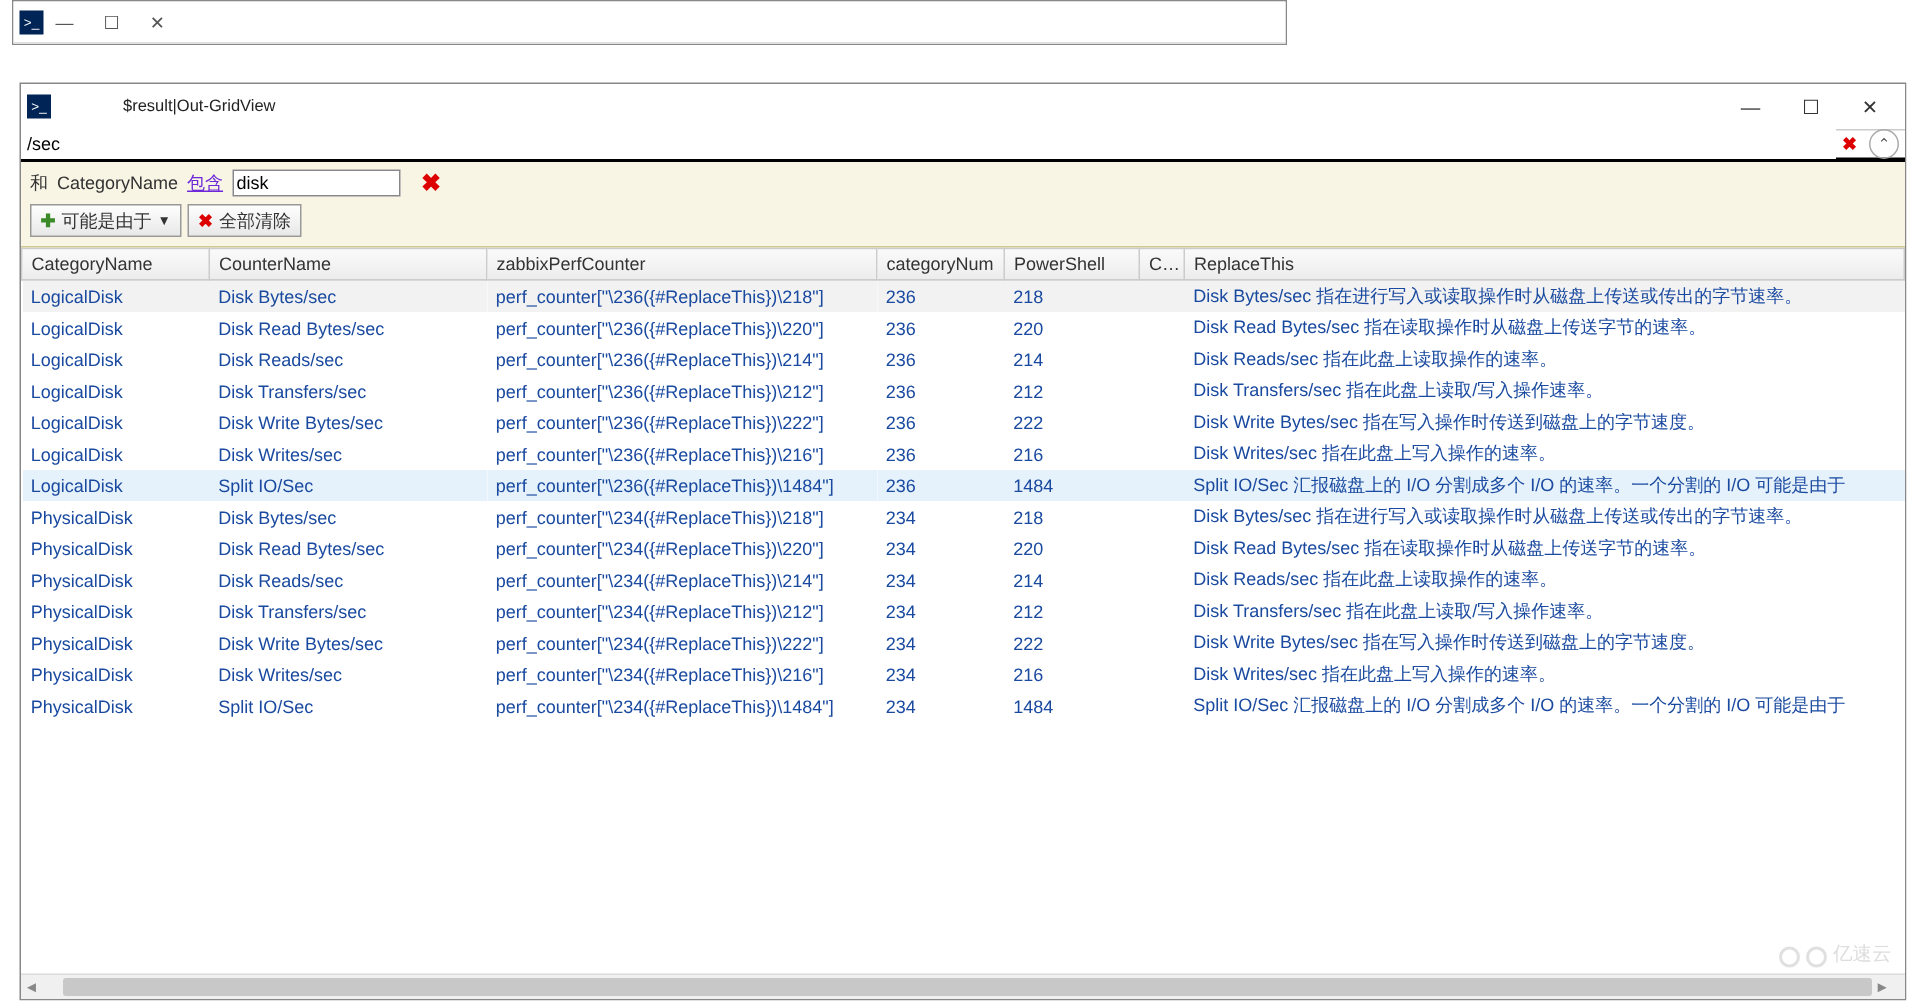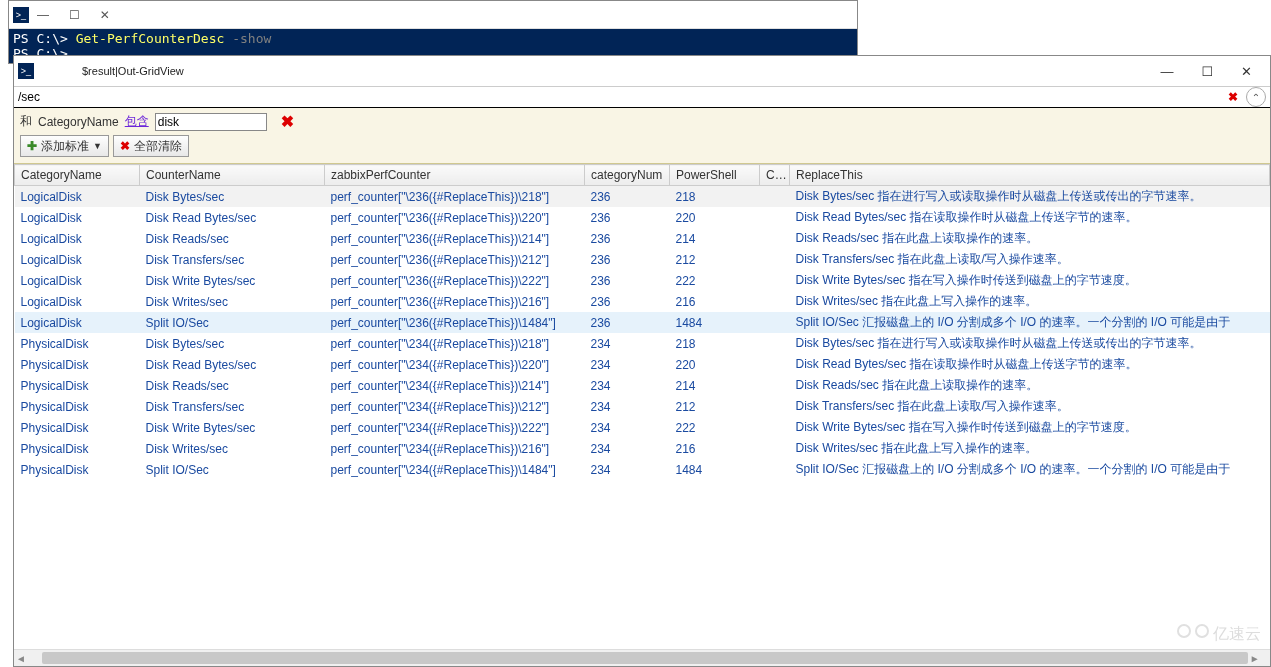--- a/index.html
+++ b/index.html
@@ -71,21 +71,21 @@
       display: flex;
       align-items: center;
       padding: 0 4px;
     }
     .gv-title { color:#222; font-size:11px; padding-left:40px; flex:1;}
     .gv-winctrl { display:flex; gap: 28px; padding-right:14px; color:#333; font-size:13px;}
     .gv-winctrl span { cursor:pointer; }
 
     
     .gv-search-row {
-      display:flex; align-items:center; height:22px; border-top:1px solid #ccc; border-bottom:1px solid #000000;
+      display:flex; align-items:center; height:22px; border-top:1px solid #ccc; border-bottom:3px solid #000000;
     }
     .gv-search {
       flex:1; height:20px; border:none; font-size:12px; padding-left:4px; outline:none;
     }
     .gv-search-x {
       width:18px; color:#d00; font-weight:bold; text-align:center; cursor:pointer;
     }
     .gv-expand-btn {
       width:20px; height:20px; border:1px solid #aaa; border-radius:50%; margin:0 4px;
       display:flex; align-items:center; justify-content:center; cursor:pointer; color:#555;
@@ -140,42 +140,38 @@
 
     .gv-hscroll {
       height:17px; background:#f0f0f0; border-top:1px solid #ddd;
       display:flex; align-items:center;
     }
     .gv-hscroll .thumb { background:#c8c8c8; height:12px; width:96%; margin-left:14px; border-radius:2px;}
     .gv-hscroll .arrow { width:14px; text-align:center; color:#888; font-size:10px;}
 
     
     .watermark {
-      position:absolute; right:10px; bottom:22px; color:#ddd; font-size:16px;
-      display:flex; align-items:flex-start; gap:4px; pointer-events:none;
+      position:absolute; right:10px; bottom:22px; color:#ddd; font-size:13px;
+      display:flex; align-items:flex-end; gap:4px; pointer-events:none;
     }
     .watermark .circ {
       border:2px solid #e0e0e0; border-radius:50%; width:14px; height:14px;
     }
   </style>
 </head>
 <body>
 
 <div class="ps-window">
   <div class="ps-titlebar">
     <div class="ps-icon">&gt;_</div>
     <div class="ps-winctrl">
       <span>—</span>
       <span>☐</span>
       <span>✕</span>
     </div>
-  </div>
-  <div class="ps-body">
-    <div class="ps-line"><span class="ps-prompt">PS C:\&gt; </span><span class="ps-cmd">Get-PerfCounterDesc</span><span class="ps-arg"> -show</span></div>
-    <div class="ps-line"><span class="ps-prompt">PS C:\&gt; </span></div>
   </div>
 </div>
 
 <div class="gv-window">
   <div class="gv-titlebar">
     <div class="ps-icon">&gt;_</div>
     <div class="gv-title">$result|Out-GridView</div>
     <div class="gv-winctrl">
       <span>—</span>
       <span>☐</span>
@@ -193,21 +189,21 @@
     <div class="gv-filter-row1">
       <span class="lbl">和</span>
       <span class="lbl">CategoryName</span>
       <span class="link">包含</span>
       <input class="gv-filter-input" value="disk" style="">
       <span class="gv-filter-del">✖</span>
     </div>
     <div class="gv-filter-row2">
       <div class="gv-btn">
         <span class="plus">✚</span>
-        <span>添加标准</span>
+        <span>可能是由于</span>
         <span class="chev">▼</span>
       </div>
       <div class="gv-btn">
         <span class="x">✖</span>
         <span>全部清除</span>
       </div>
     </div>
   </div>
 
   <div class="gv-grid">

